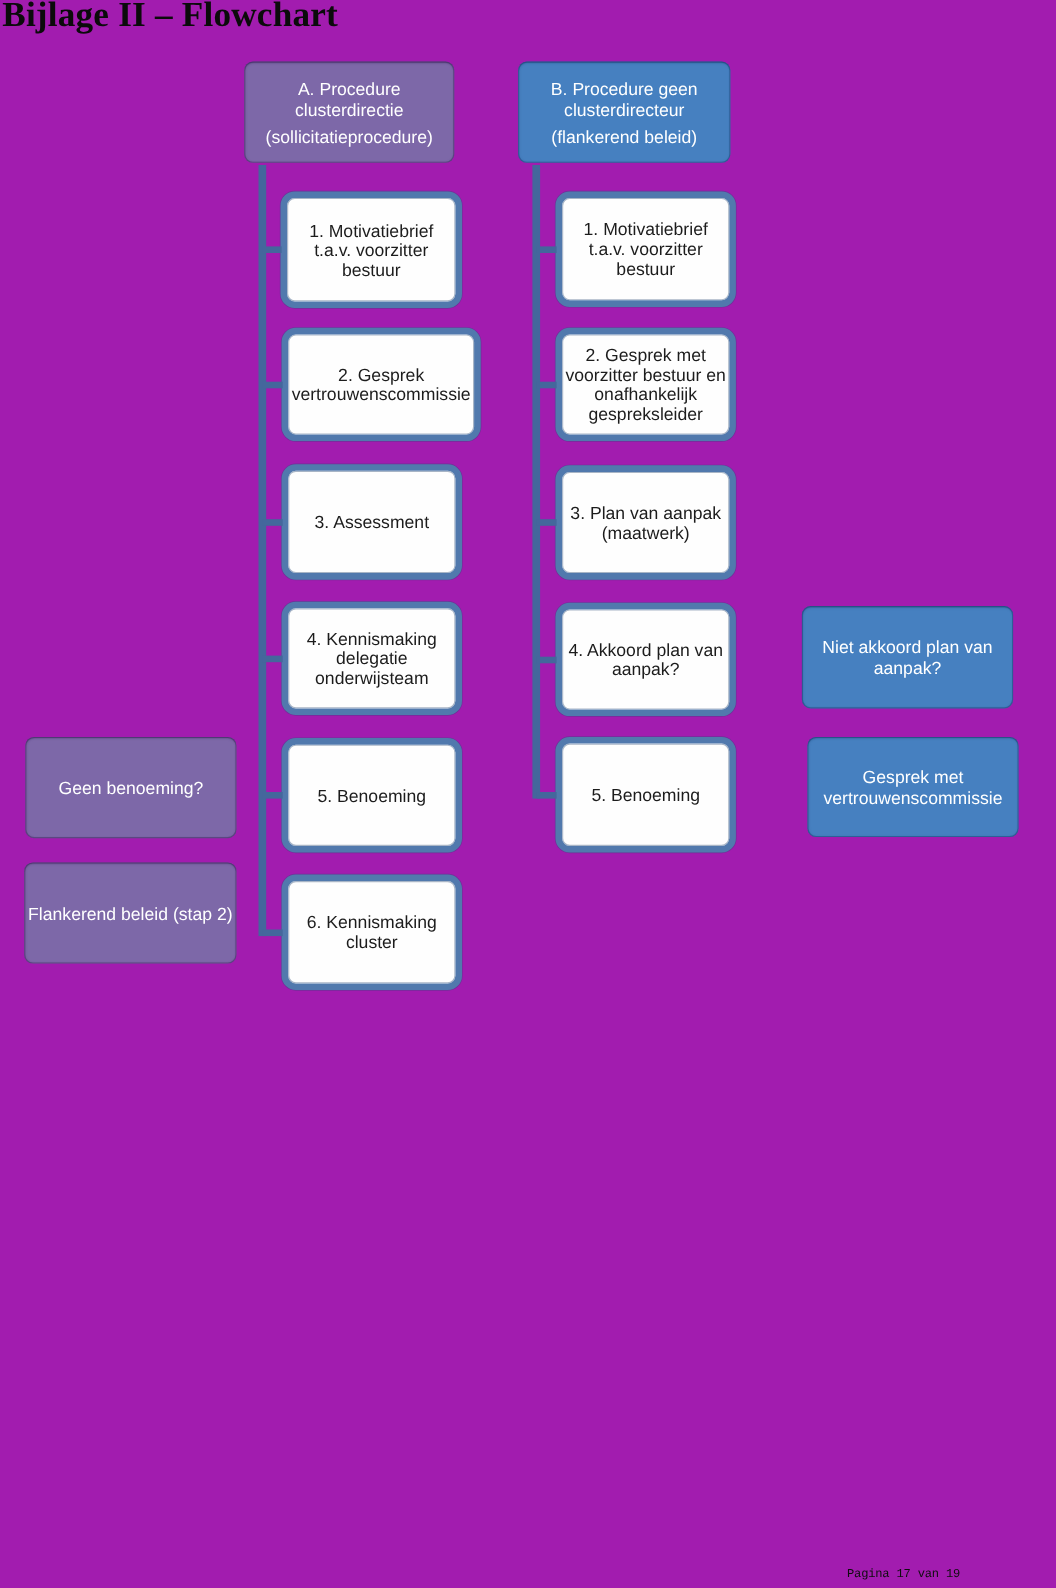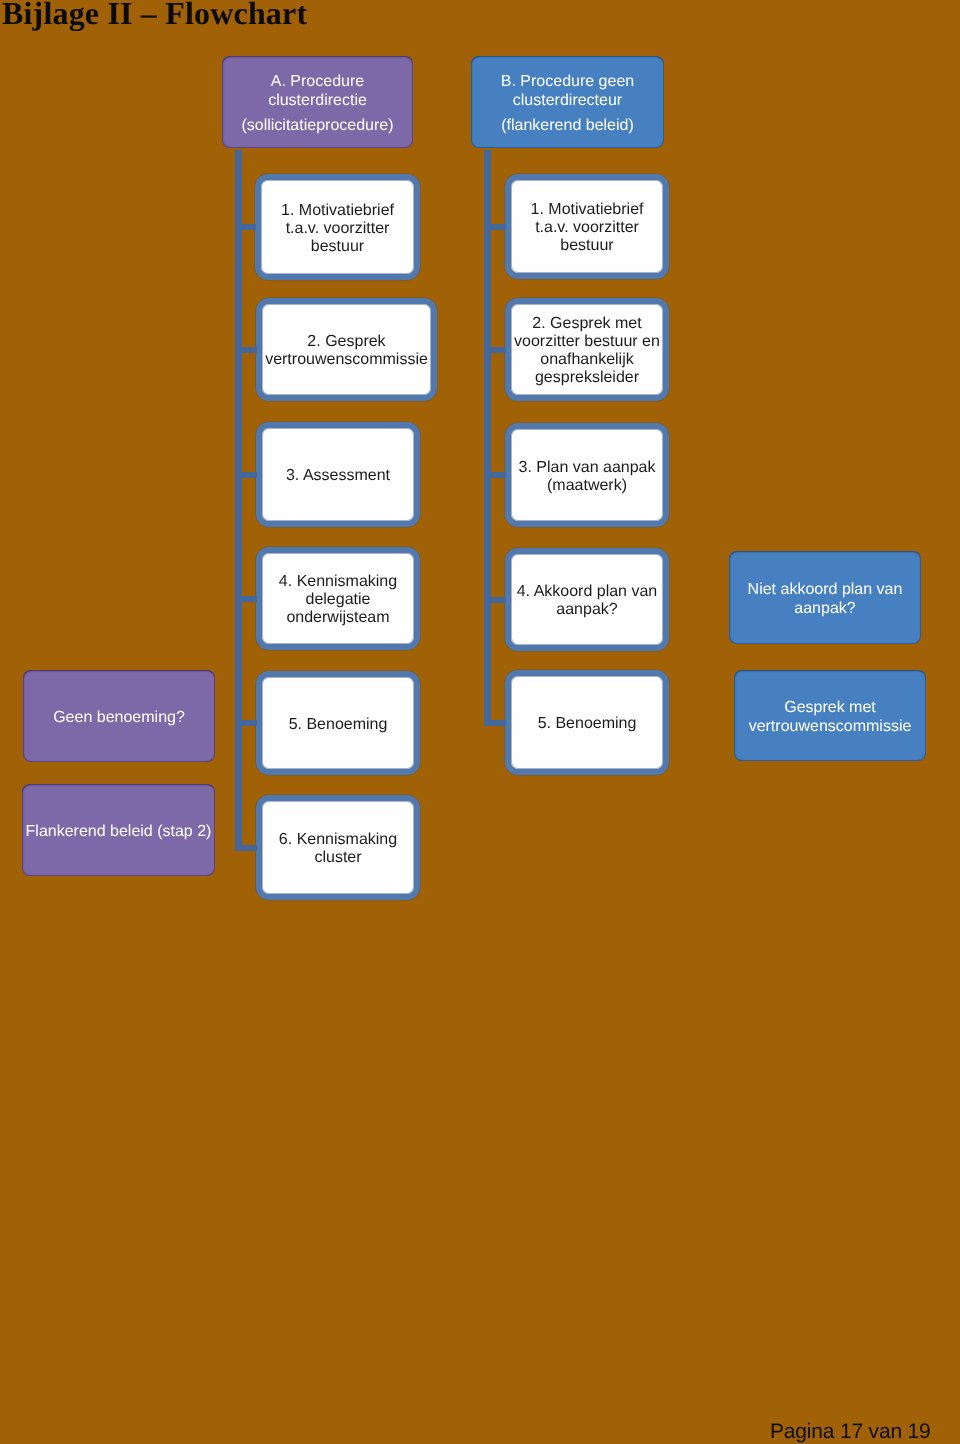--- a/index.html
+++ b/index.html
@@ -4,31 +4,31 @@
 <title>Bijlage II</title>
 <style>
   html,body{margin:0;padding:0;}
   body{
     width:960px;height:1444px;background:#ffffff;
     font-family:"Liberation Sans",sans-serif;
     position:relative;overflow:hidden;
     -webkit-font-smoothing:antialiased;
     text-rendering:geometricPrecision;
   }
-  .page{position:absolute;left:0;top:0;width:960px;height:1444px;background:#a16207;}
+  .page{position:absolute;left:0;top:0;width:960px;height:1444px;background:#a21caf;}
 
   h1#title{
     margin:0;padding:0;font-weight:700;
     position:absolute;left:2px;top:-6px;
     font-family:"Liberation Serif",serif;font-weight:700;
     font-size:32px;line-height:38px;color:#0b0b0b;white-space:nowrap;letter-spacing:0.18px;
   }
   #footer{
     position:absolute;left:770px;top:1422px;
-    font-family:Liberation Sans, sans-serif;font-size:21px;line-height:20px;
+    font-family:Liberation Mono, monospace;font-size:11px;line-height:20px;
     color:#0d0d0d;white-space:nowrap;letter-spacing:-0.18px;
   }
 
   .chart{
     position:absolute;left:0;top:0;width:960px;height:960px;
     filter:url(#scan-soften);
   }
 
   
   .node{

